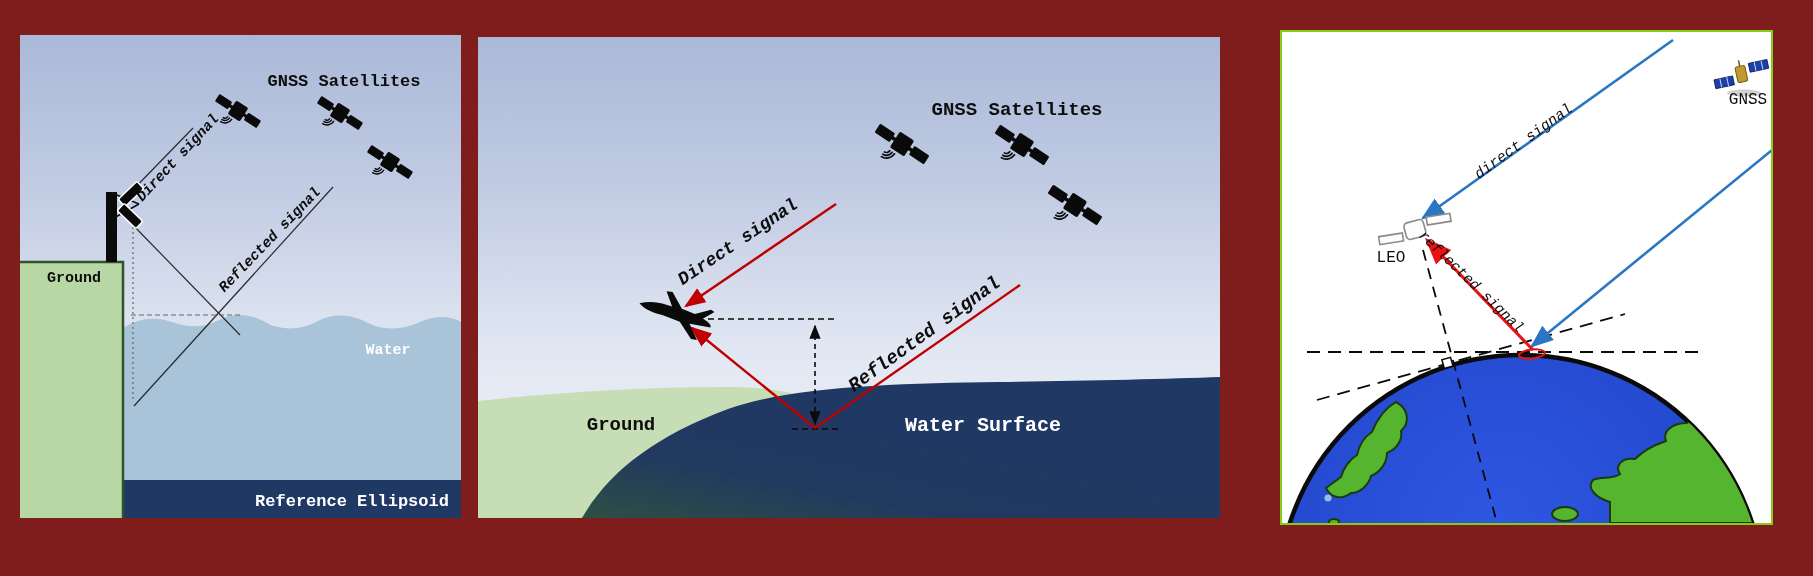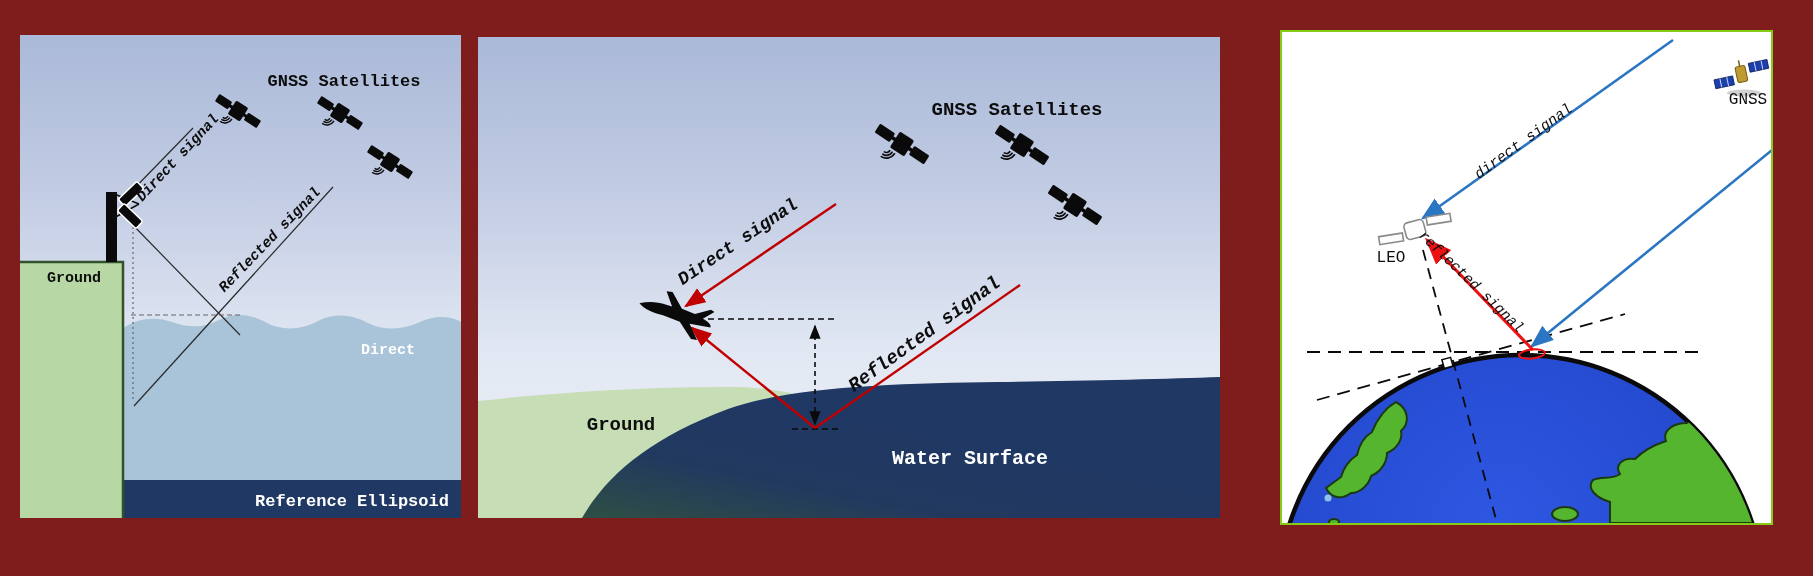--- a/index.html
+++ b/index.html
@@ -72,21 +72,21 @@
 
       <use href="#gsat1" transform="translate(218,76) rotate(33) scale(0.8)"></use>
       <use href="#gsat1" transform="translate(320,78) rotate(33) scale(0.8)"></use>
       <use href="#gsat1" transform="translate(370,127) rotate(33) scale(0.8)"></use>
     </svg>
 
     <div class="lbl b t17" style="left:324px;top:46px;">GNSS Satellites</div>
     <div class="lbl b i t14" style="left:158px;top:123px;--rot:-47deg;">Direct signal</div>
     <div class="lbl b i t14" style="left:250px;top:205px;--rot:-46deg;">Reflected signal</div>
     <div class="lbl b t15" style="left:54px;top:243px;">Ground</div>
-    <div class="lbl b t15 w" style="left:368px;top:315px;">Direct</div>
+    <div class="lbl b t15 w" style="left:368px;top:315px;">Water</div>
     <div class="lbl b t17 w" style="left:332px;top:466px;">Reference Ellipsoid</div>
   </div>
 
   <div class="panel" id="panel2">
     <svg width="742" height="481" viewBox="0 0 742 481">
       <defs>
         <g id="gsat2" fill="#0a0a0a">
           <rect x="-9" y="-10" width="18" height="20" rx="2"></rect>
           <rect x="-13" y="-2" width="26" height="4"></rect>
           <rect x="-31" y="-5.5" width="19" height="11" rx="1.5"></rect>
@@ -134,21 +134,21 @@
         <path fill="#0a0a0a" d="M -38,-2 C -30,-7 -22,-9 -12,-9 L -6,-9 L -16,-22 L -10,-23 L 4,-10
              L 18,-9 L 32,-18 L 36,-17 L 27,-7 C 33,-6 37,-4 37,-1
              L 16,2 L 28,15 L 22,16 L 6,3 L -12,2 C -22,3 -32,2 -38,-2 Z"></path>
       </g>
     </svg>
 
     <div class="lbl b t19" style="left:539px;top:73px;">GNSS Satellites</div>
     <div class="lbl b i t18" style="left:260px;top:205px;--rot:-34deg;">Direct signal</div>
     <div class="lbl b i t19" style="left:447px;top:298px;--rot:-36deg;">Reflected signal</div>
     <div class="lbl b t19" style="left:143px;top:388px;">Ground</div>
-    <div class="lbl b t20 w" style="left:492px;top:389px;margin-top:33px;">Water Surface</div>
+    <div class="lbl b t20 w" style="left:505px;top:389px;">Water Surface</div>
   </div>
 
   <div class="panel" id="panel3">
     <svg width="489" height="491" viewBox="0 0 489 491">
       <defs>
         <radialGradient id="oceanGrad" cx="0.45" cy="0.35" r="0.8">
           <stop offset="0" stop-color="#2e57e2"></stop>
           <stop offset="1" stop-color="#1c3fc0"></stop>
         </radialGradient>
         <clipPath id="earthClip">

